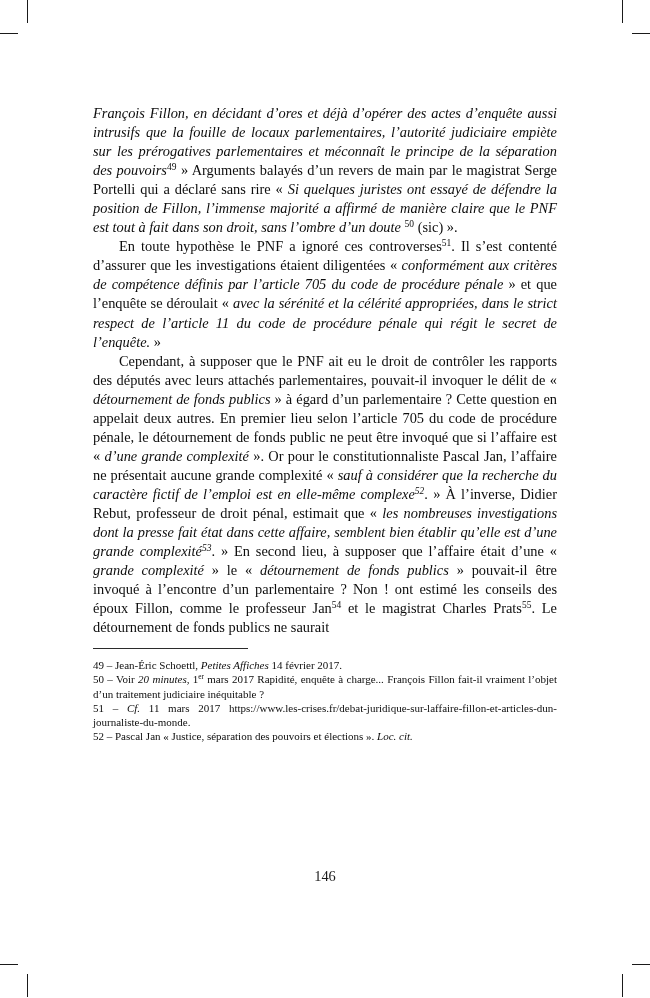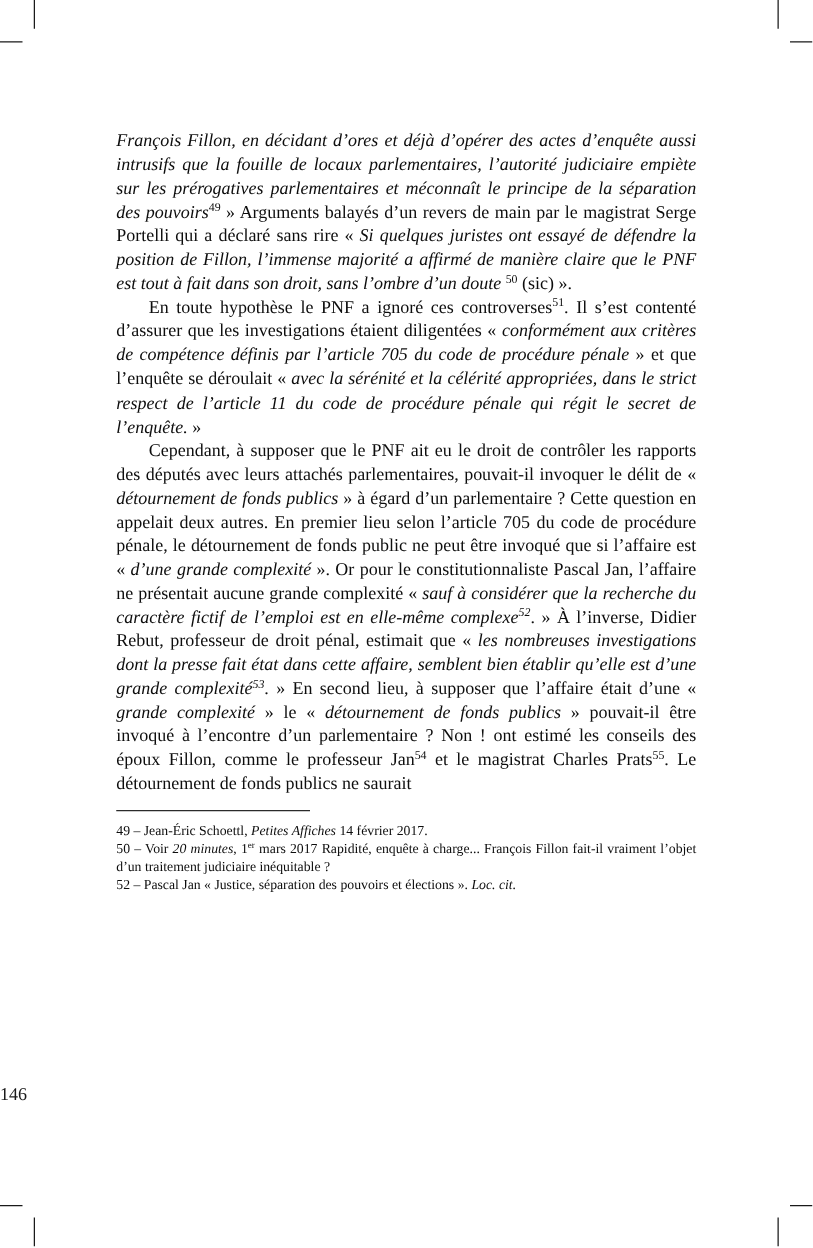--- a/index.html
+++ b/index.html
@@ -88,20 +88,21 @@
     word-break: break-word;
   }
   .fn-53 { text-align: justify; }
 
   
   .folio {
     position: absolute;
     top: 868px;
     left: 0;
     width: 650px;
+    text-align: center;
     font-size: 14.4px;
     color: #1a1a1a;
   }
 </style>
 </head>
 <body>
 
 <div class="crop crop-v crop-tl-v"></div>
 <div class="crop crop-h crop-tl-h"></div>
 <div class="crop crop-v crop-tr-v"></div>
@@ -117,17 +118,18 @@
       <p class="indent"><span>En toute hypothèse le PNF a ignoré ces controverses</span><sup>51</sup><span>. Il s’est contenté d’assurer que les investigations étaient diligentées « </span><i>conformément aux critères de compétence définis par l’article 705 du code de procédure pénale</i><span> » et que l’enquête se déroulait « </span><i>avec la sérénité et la célérité appropriées, dans le strict respect de l’article 11 du code de procédure pénale qui régit le secret de l’enquête.</i><span> »</span></p>
       <p class="indent"><span>Cependant, à supposer que le PNF ait eu le droit de contrôler les rapports des députés avec leurs attachés parlementaires, pouvait-il invoquer le délit de « </span><i>détournement de fonds publics</i><span> » à égard d’un parlementaire ? Cette question en appelait deux autres. En premier lieu selon l’article 705 du code de procédure pénale, le détournement de fonds public ne peut être invoqué que si l’affaire est « </span><i>d’une grande complexité</i><span> ». Or pour le constitutionnaliste Pascal Jan, l’affaire ne présentait aucune grande complexité « </span><i>sauf à considérer que la recherche du caractère fictif de l’emploi est en elle-même complexe</i><sup style="font-style: italic;">52</sup><span>. » À l’inverse, Didier Rebut, professeur de droit pénal, estimait que « </span><i>les nombreuses investigations dont la presse fait état dans cette affaire, semblent bien établir qu’elle est d’une grande complexité</i><sup style="font-style: italic;">53</sup><span>. » En second lieu, à supposer que l’affaire était d’une « </span><i>grande complexité</i><span> » le « </span><i>détournement de fonds publics</i><span> » pouvait-il être invoqué à l’encontre d’un parlementaire ? Non ! ont estimé les conseils des époux Fillon, comme le professeur Jan</span><sup>54</sup><span> et le magistrat Charles Prats</span><sup>55</sup><span>. Le détournement de fonds publics ne saurait</span></p>
     </div>
 </div>
 
 <div class="fn-block">
   <div class="fn-rule"></div>
   <div class="footnotes" id="footnotes">
       <p><span>49 – Jean-Éric Schoettl, </span><i>Petites Affiches</i><span> 14 février 2017.</span></p>
       <p><span>50 – Voir </span><i>20 minutes</i><span>, 1</span><sup>er</sup><span> mars 2017 Rapidité, enquête à charge... François Fillon fait-il vraiment l’objet d’un traitement judiciaire inéquitable ?</span></p>
+      <p><span>51 – </span><i>Cf.</i><span> 11 mars 2017 https://www.les-crises.fr/debat-juridique-sur-laffaire-fillon-et-articles-dun-journaliste-du-monde.</span></p>
       <p><span>52 – Pascal Jan « Justice, séparation des pouvoirs et élections ». </span><i>Loc. cit.</i></p>
     </div>
 </div>
 
 <div class="folio">146</div>
 
 </body></html>

